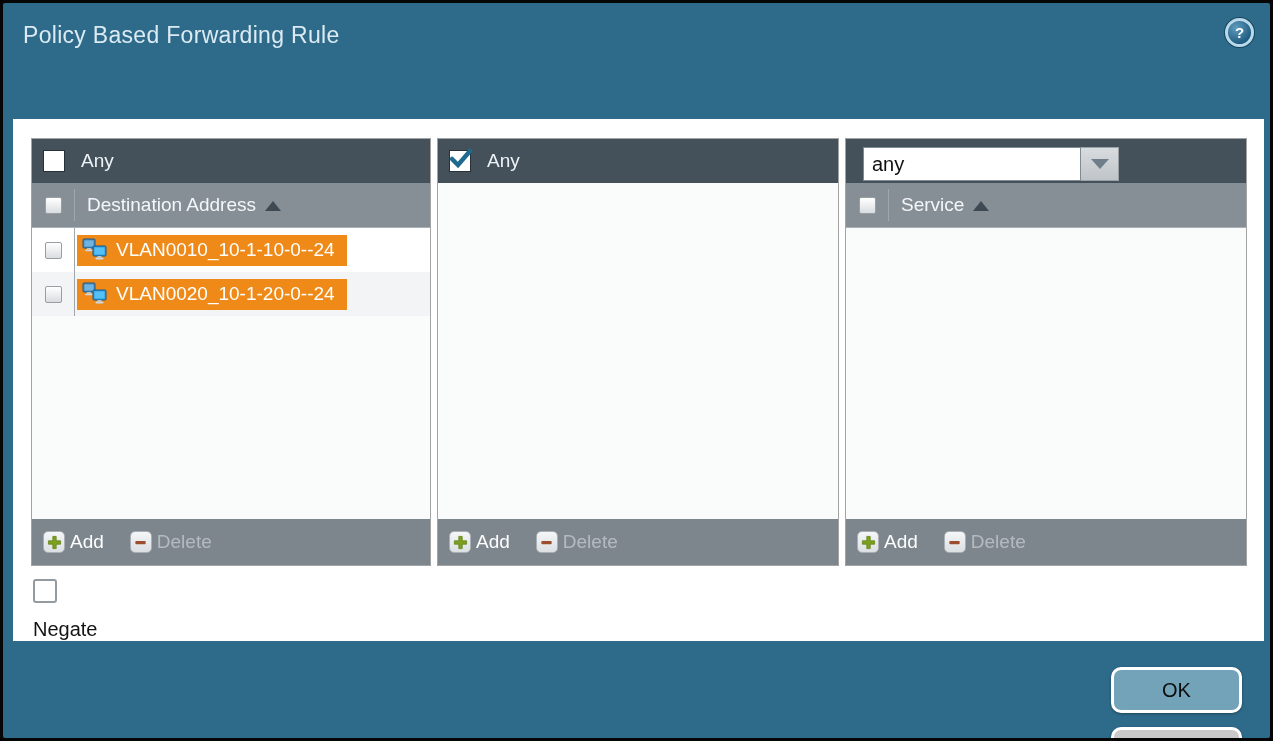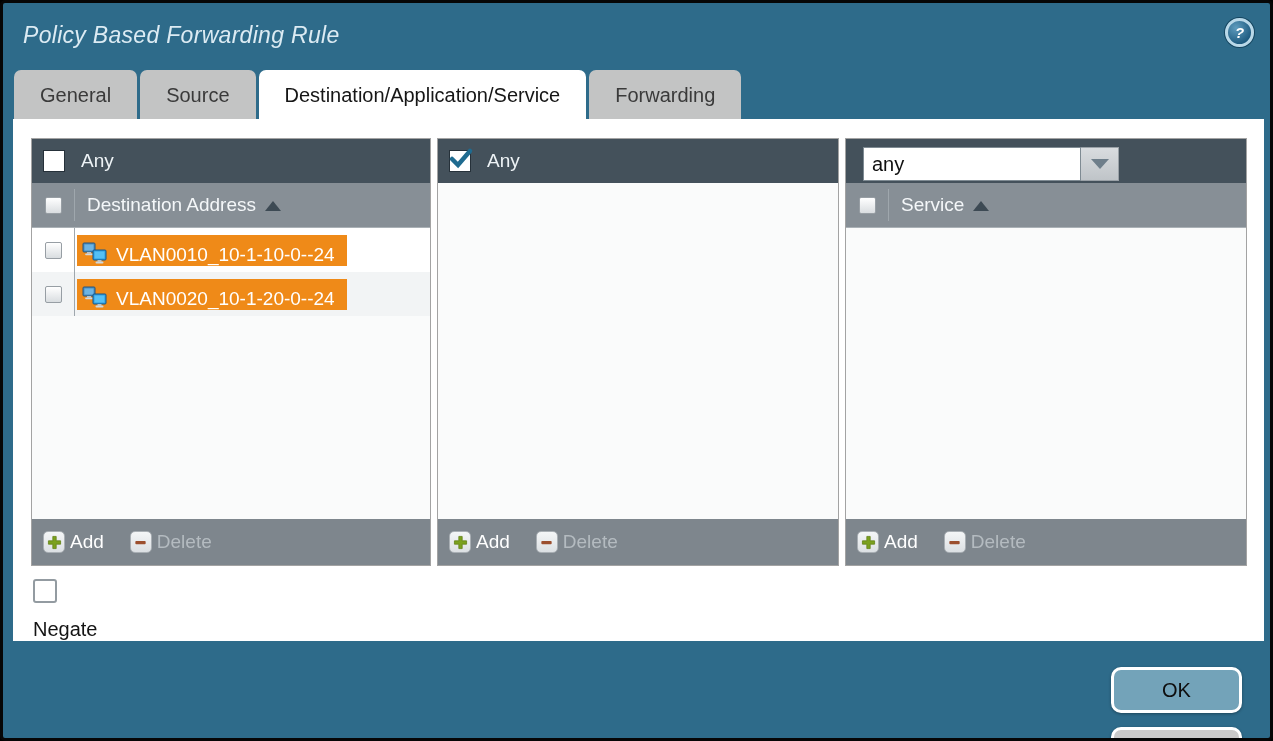--- a/index.html
+++ b/index.html
@@ -6,21 +6,21 @@
   html,body { width:1273px; height:741px; }
   body { font-family: "Liberation Sans", sans-serif; background:#000; }
 
   .dialog {
     position:absolute; left:0; top:0; width:1273px; height:741px;
     background:#2e6b8a; border:3px solid #060606; border-radius:5px;
     overflow:hidden;
   }
 
   
-  .titlebar { position:absolute; left:0; top:0; width:100%; height:66px;font-style:italic; }
+  .titlebar { position:absolute; left:0; top:0; width:100%; height:66px; }
   .title {
     position:absolute; left:20px; top:19px; font-size:23px; color:#dcebf3;
     font-weight:normal; letter-spacing:0.3px;
   }
   .help {
     position:absolute; right:16px; top:15px; width:29px; height:29px;
     border-radius:50%;
     background:radial-gradient(circle at 35% 30%, #5f9cbe, #1d5a7f 75%);
     border:3px solid #b9d8e8; box-shadow:0 0 0 1px #16455f;
     color:#fff; font-size:15px; font-weight:bold; text-align:center;
@@ -77,21 +77,21 @@
   .sort-asc {
     width:0; height:0; margin-left:9px; margin-top:2px;
     border-left:8px solid transparent; border-right:8px solid transparent;
     border-bottom:10px solid #3d4a54;
   }
 
   .list { flex:1 1 auto; position:relative; background:#fafbfb; overflow:hidden; }
   .row { height:44px; display:flex; align-items:center; background:#fff; cursor:pointer; }
   .row:nth-child(2) { background:#f2f4f5; }
   .pill {
-    display:flex; align-items:flex-end; gap:8px; height:31px; margin-left:2px;
+    display:flex; align-items:center; gap:8px; height:31px; margin-left:2px;
     background:#ef8a18; color:#fff; font-size:19px; padding:0 12px 0 5px;
     white-space:nowrap;
   }
 
   .footerbar {
     height:46px; background:#7e868d; display:flex; align-items:center;
     padding-left:11px; gap:26px; flex:0 0 auto;
   }
   .toolbtn { display:flex; align-items:center; gap:5px; cursor:pointer; }
   .icn-box {
@@ -136,26 +136,20 @@
 </head>
 <body>
 
 <div class="dialog">
 
   <div class="titlebar">
     <div class="title">Policy Based Forwarding Rule</div>
     <div class="help">?</div>
   </div>
 
-  <div class="tabs">
-    <div class="tab">General</div>
-    <div class="tab">Source</div>
-    <div class="tab active">Destination/Application/Service</div>
-    <div class="tab">Forwarding</div>
-  </div>
 
   <div class="panel">
 
     <div class="col c1">
       <div class="anybar">
         <span class="checkbox cb-big">
           
         </span>
         <span class="lbl">Any</span>
       </div>

